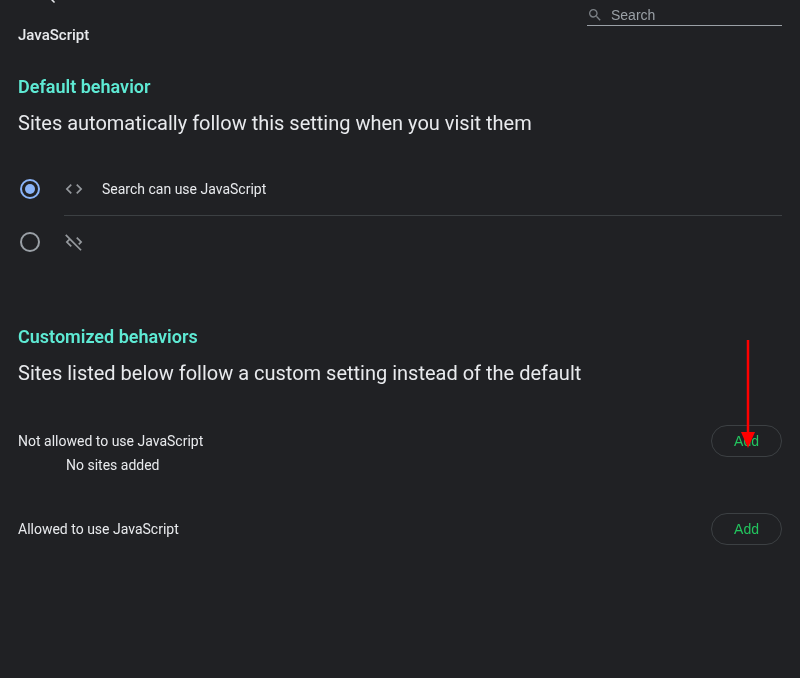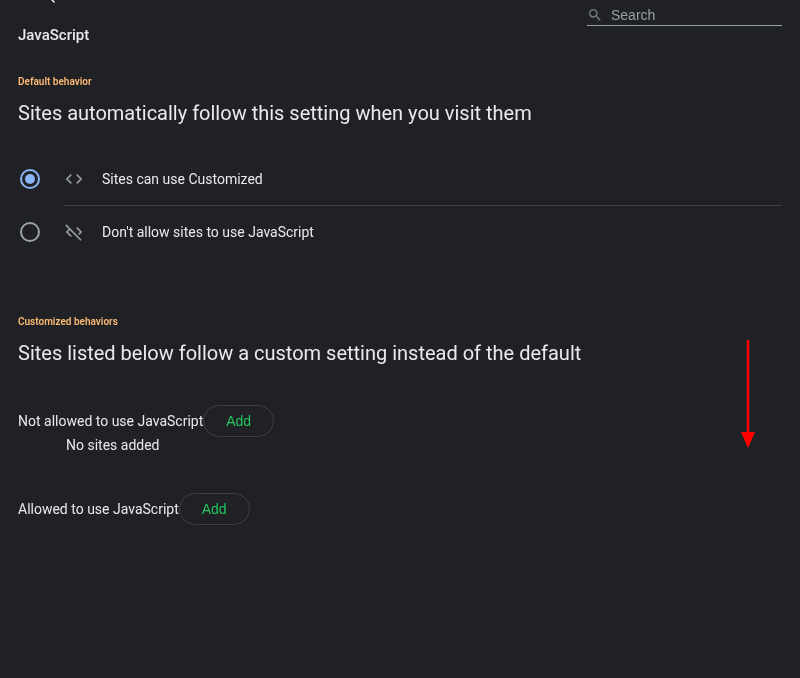--- a/index.html
+++ b/index.html
@@ -69,23 +69,23 @@
     }
     .content {
       padding: 44px 18px 0 18px;
     }
     .description {
       color: #e8eaed;
       font-size: 14px;
       margin-bottom: 56px;
     }
     .section-heading {
-      font-size: 10px;
+      font-size: 18px;
       font-weight: 600;
-      color: #fdba74;
+      color: #5eead4;
       margin-bottom: 14px;
     }
     .section-subtext {
       color: #e8eaed;
       font-size: 20px;
       margin-bottom: 28px;
     }
     .radio-group {
       padding-left: 2px;
     }
@@ -138,20 +138,21 @@
     }
     .custom-section {
       margin-top: 58px;
     }
     .list-section {
       margin-top: 40px;
     }
     .list-row {
       display: flex;
       align-items: center;
+      justify-content: space-between;
     }
     .list-title {
       font-size: 14px;
       color: #e8eaed;
     }
     .add-button {
       background: transparent;
       border: 1px solid #3c4043;
       color: #22c55e;
       font-size: 14px;
@@ -203,33 +204,32 @@
     <div class="radio-option">
       <div class="radio-circle selected">
         <div class="radio-inner"></div>
       </div>
       <div class="radio-option-content">
         <span class="option-icon">
           <svg width="20" height="20" viewBox="0 0 24 24" fill="#bdc1c6">
             <path d="M9.4 16.6L4.8 12l4.6-4.6L8 6l-6 6 6 6 1.4-1.4zm5.2 0l4.6-4.6-4.6-4.6L16 6l6 6-6 6-1.4-1.4z"></path>
           </svg>
         </span>
-        <span class="option-label">Sites can use Customized</span>
+        <span class="option-label">Search can use JavaScript</span>
       </div>
     </div>
     <div class="radio-divider"></div>
     <div class="radio-option">
       <div class="radio-circle"></div>
       <div class="radio-option-content">
         <span class="option-icon">
           <svg width="20" height="20" viewBox="0 0 24 24" fill="#bdc1c6">
             <path d="M19.17 12l-4.58-4.59L16 6l6 6-3.59 3.59L17 14.17 19.17 12zM1.39 4.22l4.19 4.19L2 12l6 6 1.41-1.41L4.83 12 7 9.83l12.78 12.78 1.41-1.41L2.81 2.81 1.39 4.22z"></path>
           </svg>
         </span>
-        <span class="option-label">Don't allow sites to use JavaScript</span>
       </div>
     </div>
   </div>
 
   <div class="custom-section">
     <div class="section-heading">Customized behaviors</div>
     <div class="section-subtext">Sites listed below follow a custom setting instead of the default</div>
 
     <div class="list-section">
       <div class="list-row">

